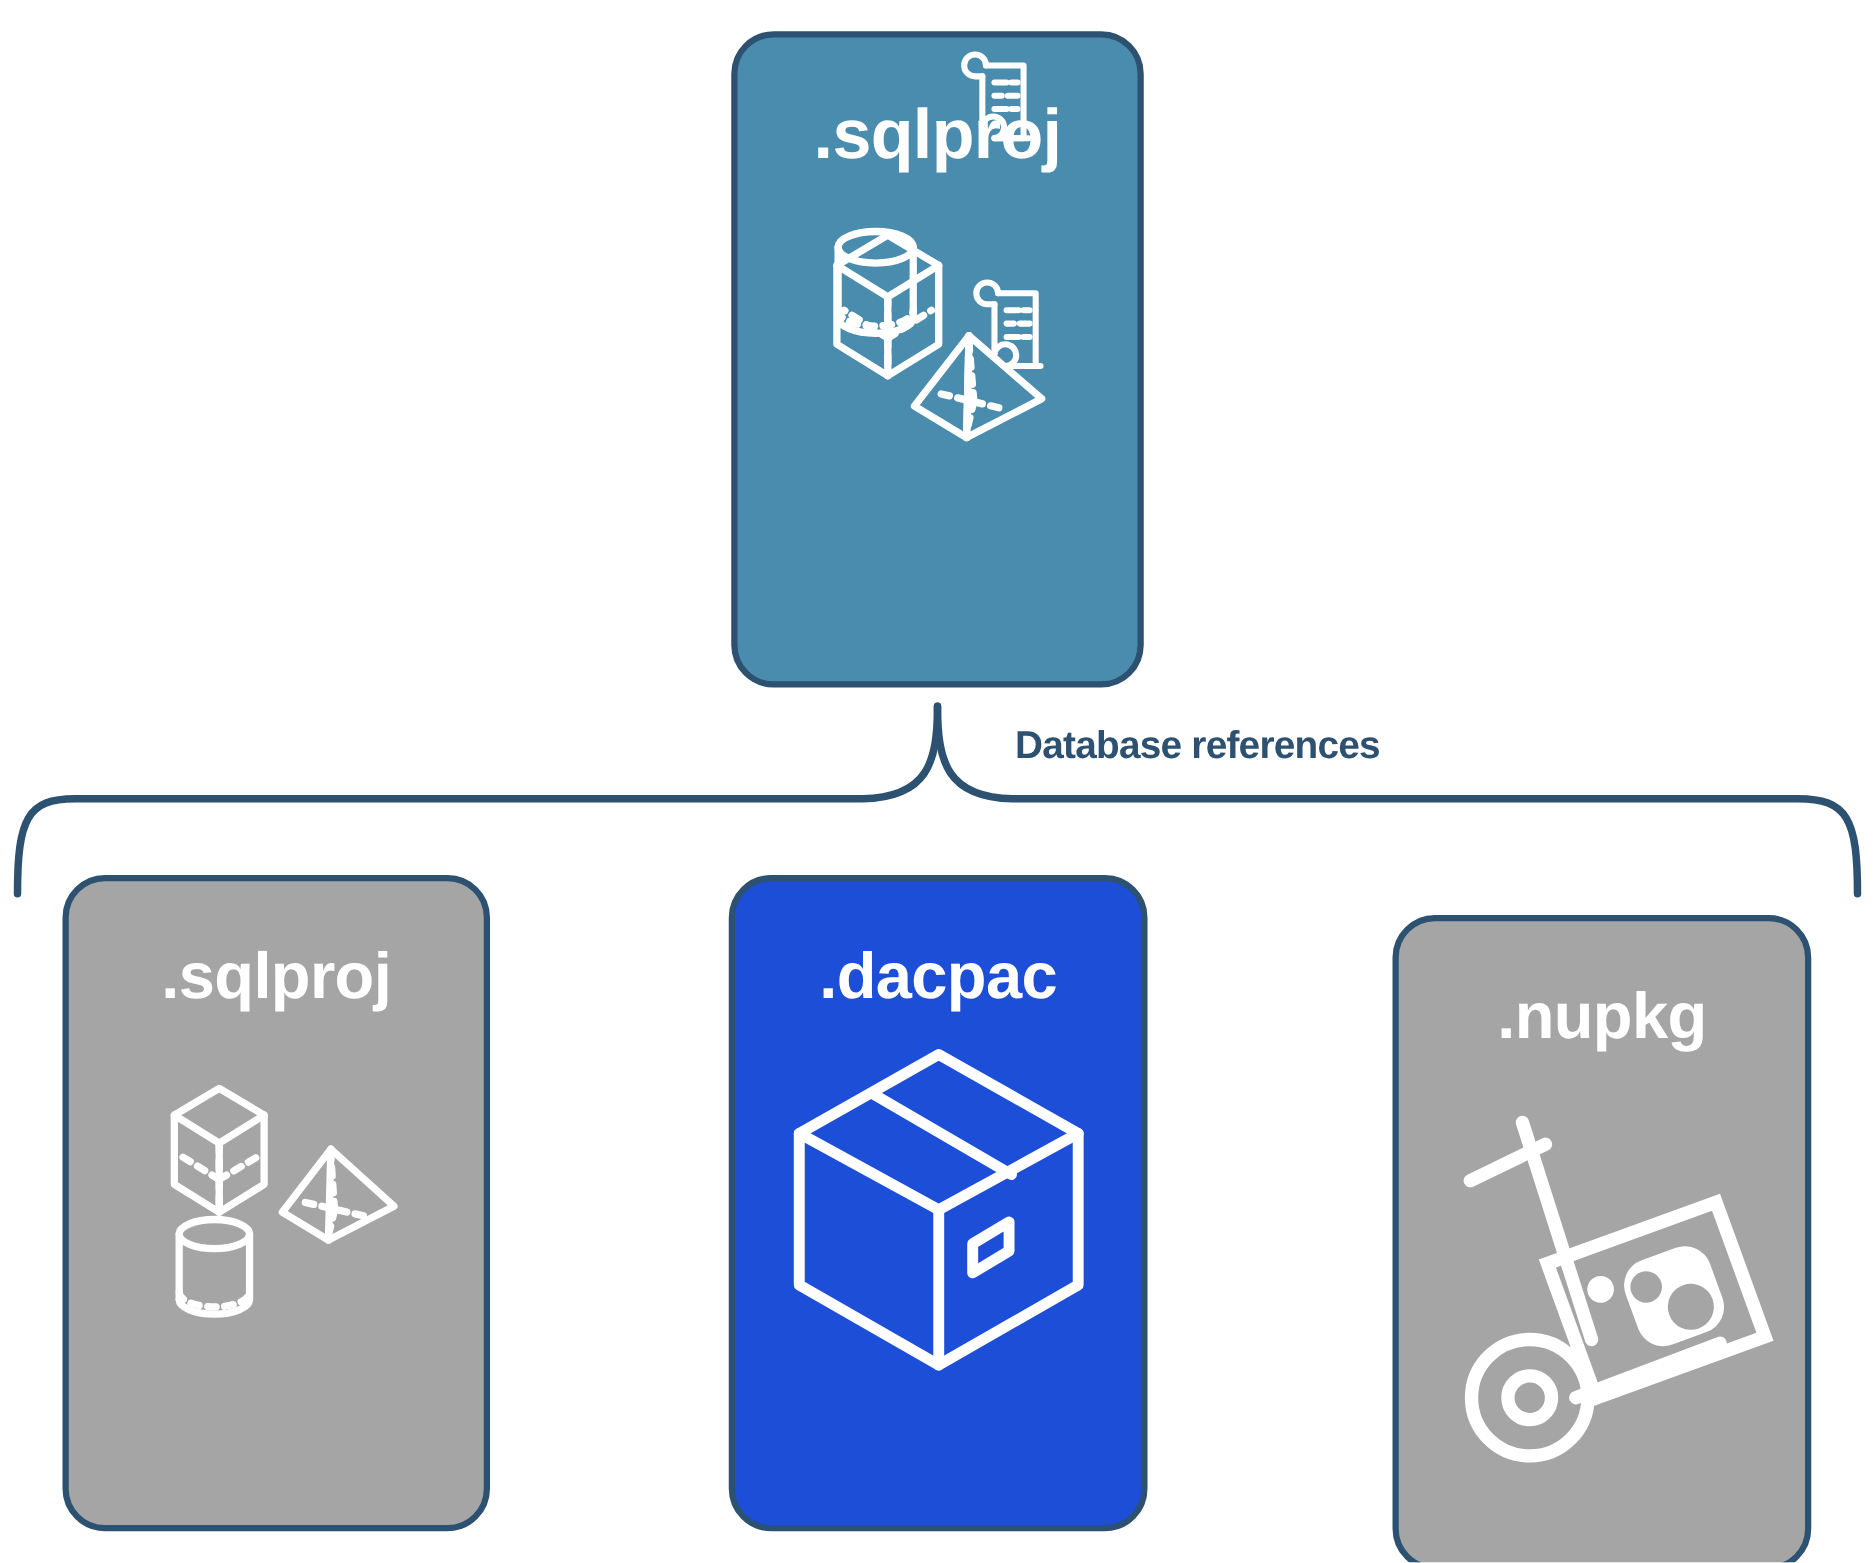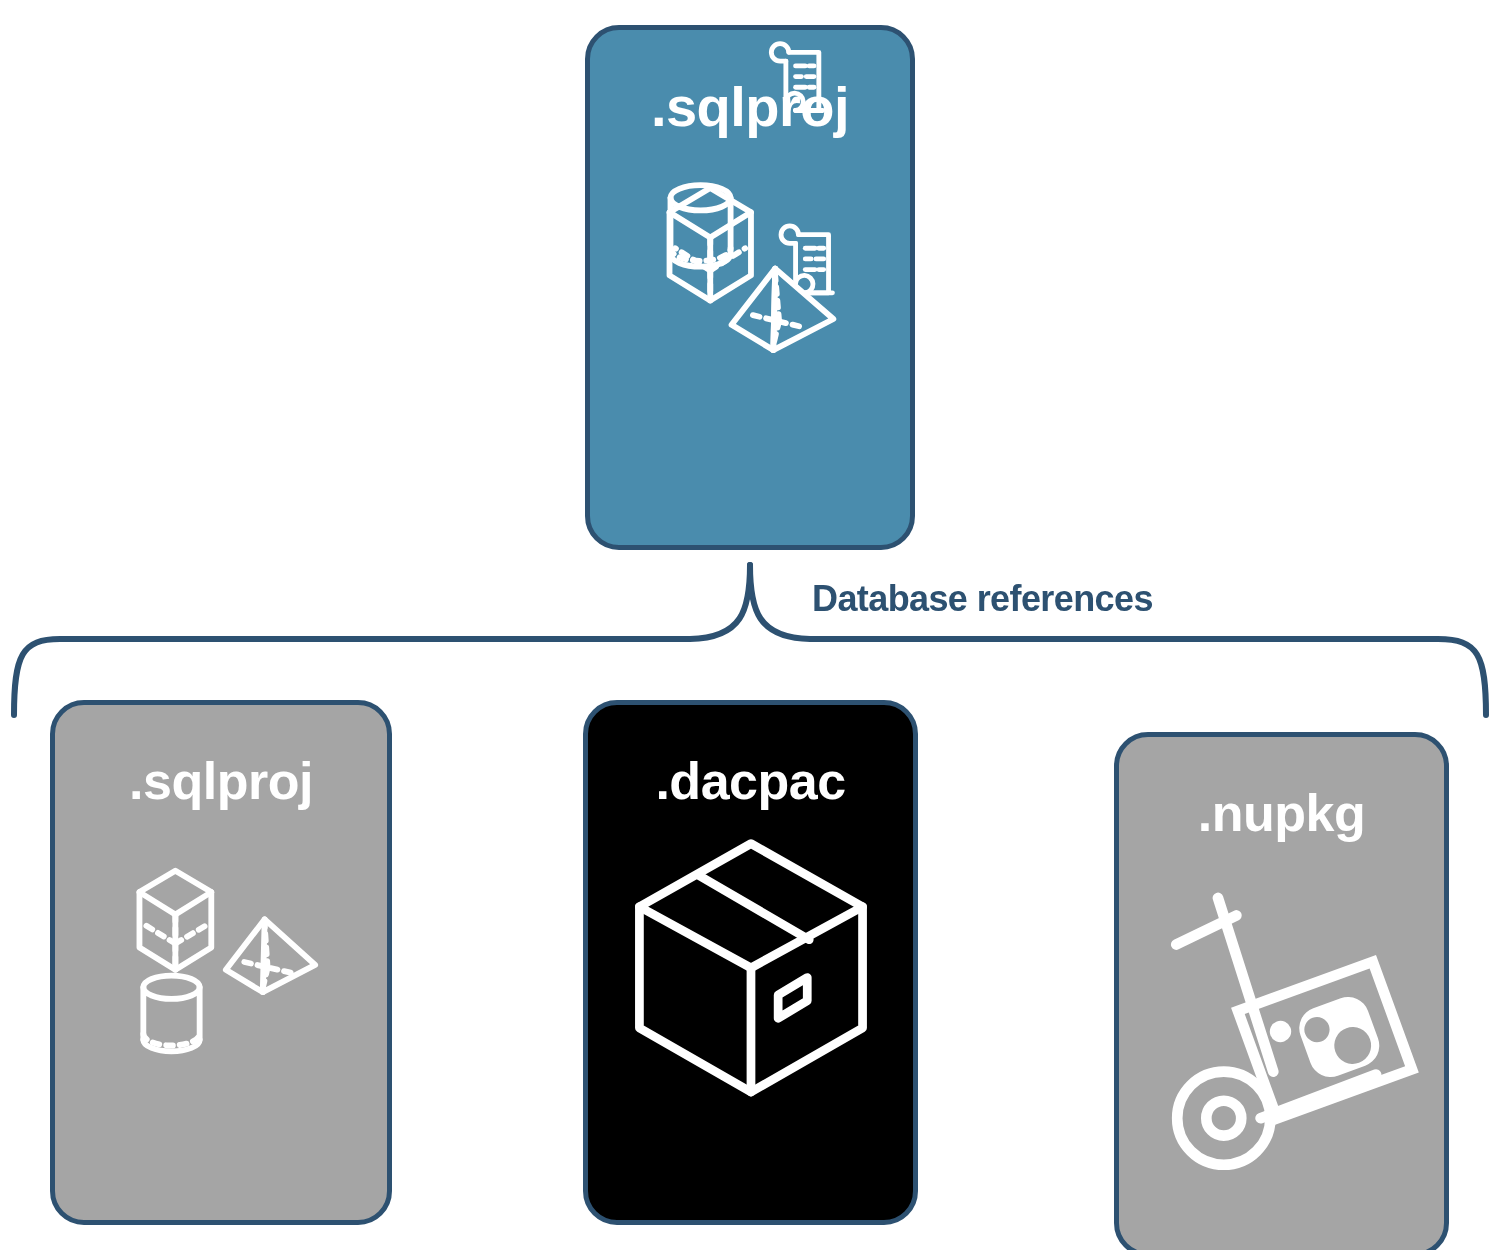--- a/index.html
+++ b/index.html
@@ -49,21 +49,21 @@
     top: 700px;
     width: 342px;
     height: 525px;
     background: #a5a5a5;
   }
   #card-dacpac {
     left: 583px;
     top: 700px;
     width: 335px;
     height: 525px;
-    background: #000000;
+    background: #1d4ed8;
   }
   #card-nupkg {
     left: 1114px;
     top: 700px;
     width: 335px;
     height: 525px;
     background: #a5a5a5;
     margin-top: 32px;
   }
   #card-sqlproj .card-title,
@@ -84,21 +84,21 @@
     position: absolute;
     left: 0;
     top: 555px;
     width: 1500px;
     height: 180px;
   }
   #bracket-label {
     position: absolute;
     left: 812px;
     top: 578px;
-    font-size: 36px;
+    font-size: 31px;
     font-weight: bold;
     color: #2d5171;
     letter-spacing: -0.6px;
     white-space: nowrap;
     user-select: none;
   }
 </style>
 </head>
 <body>
 

